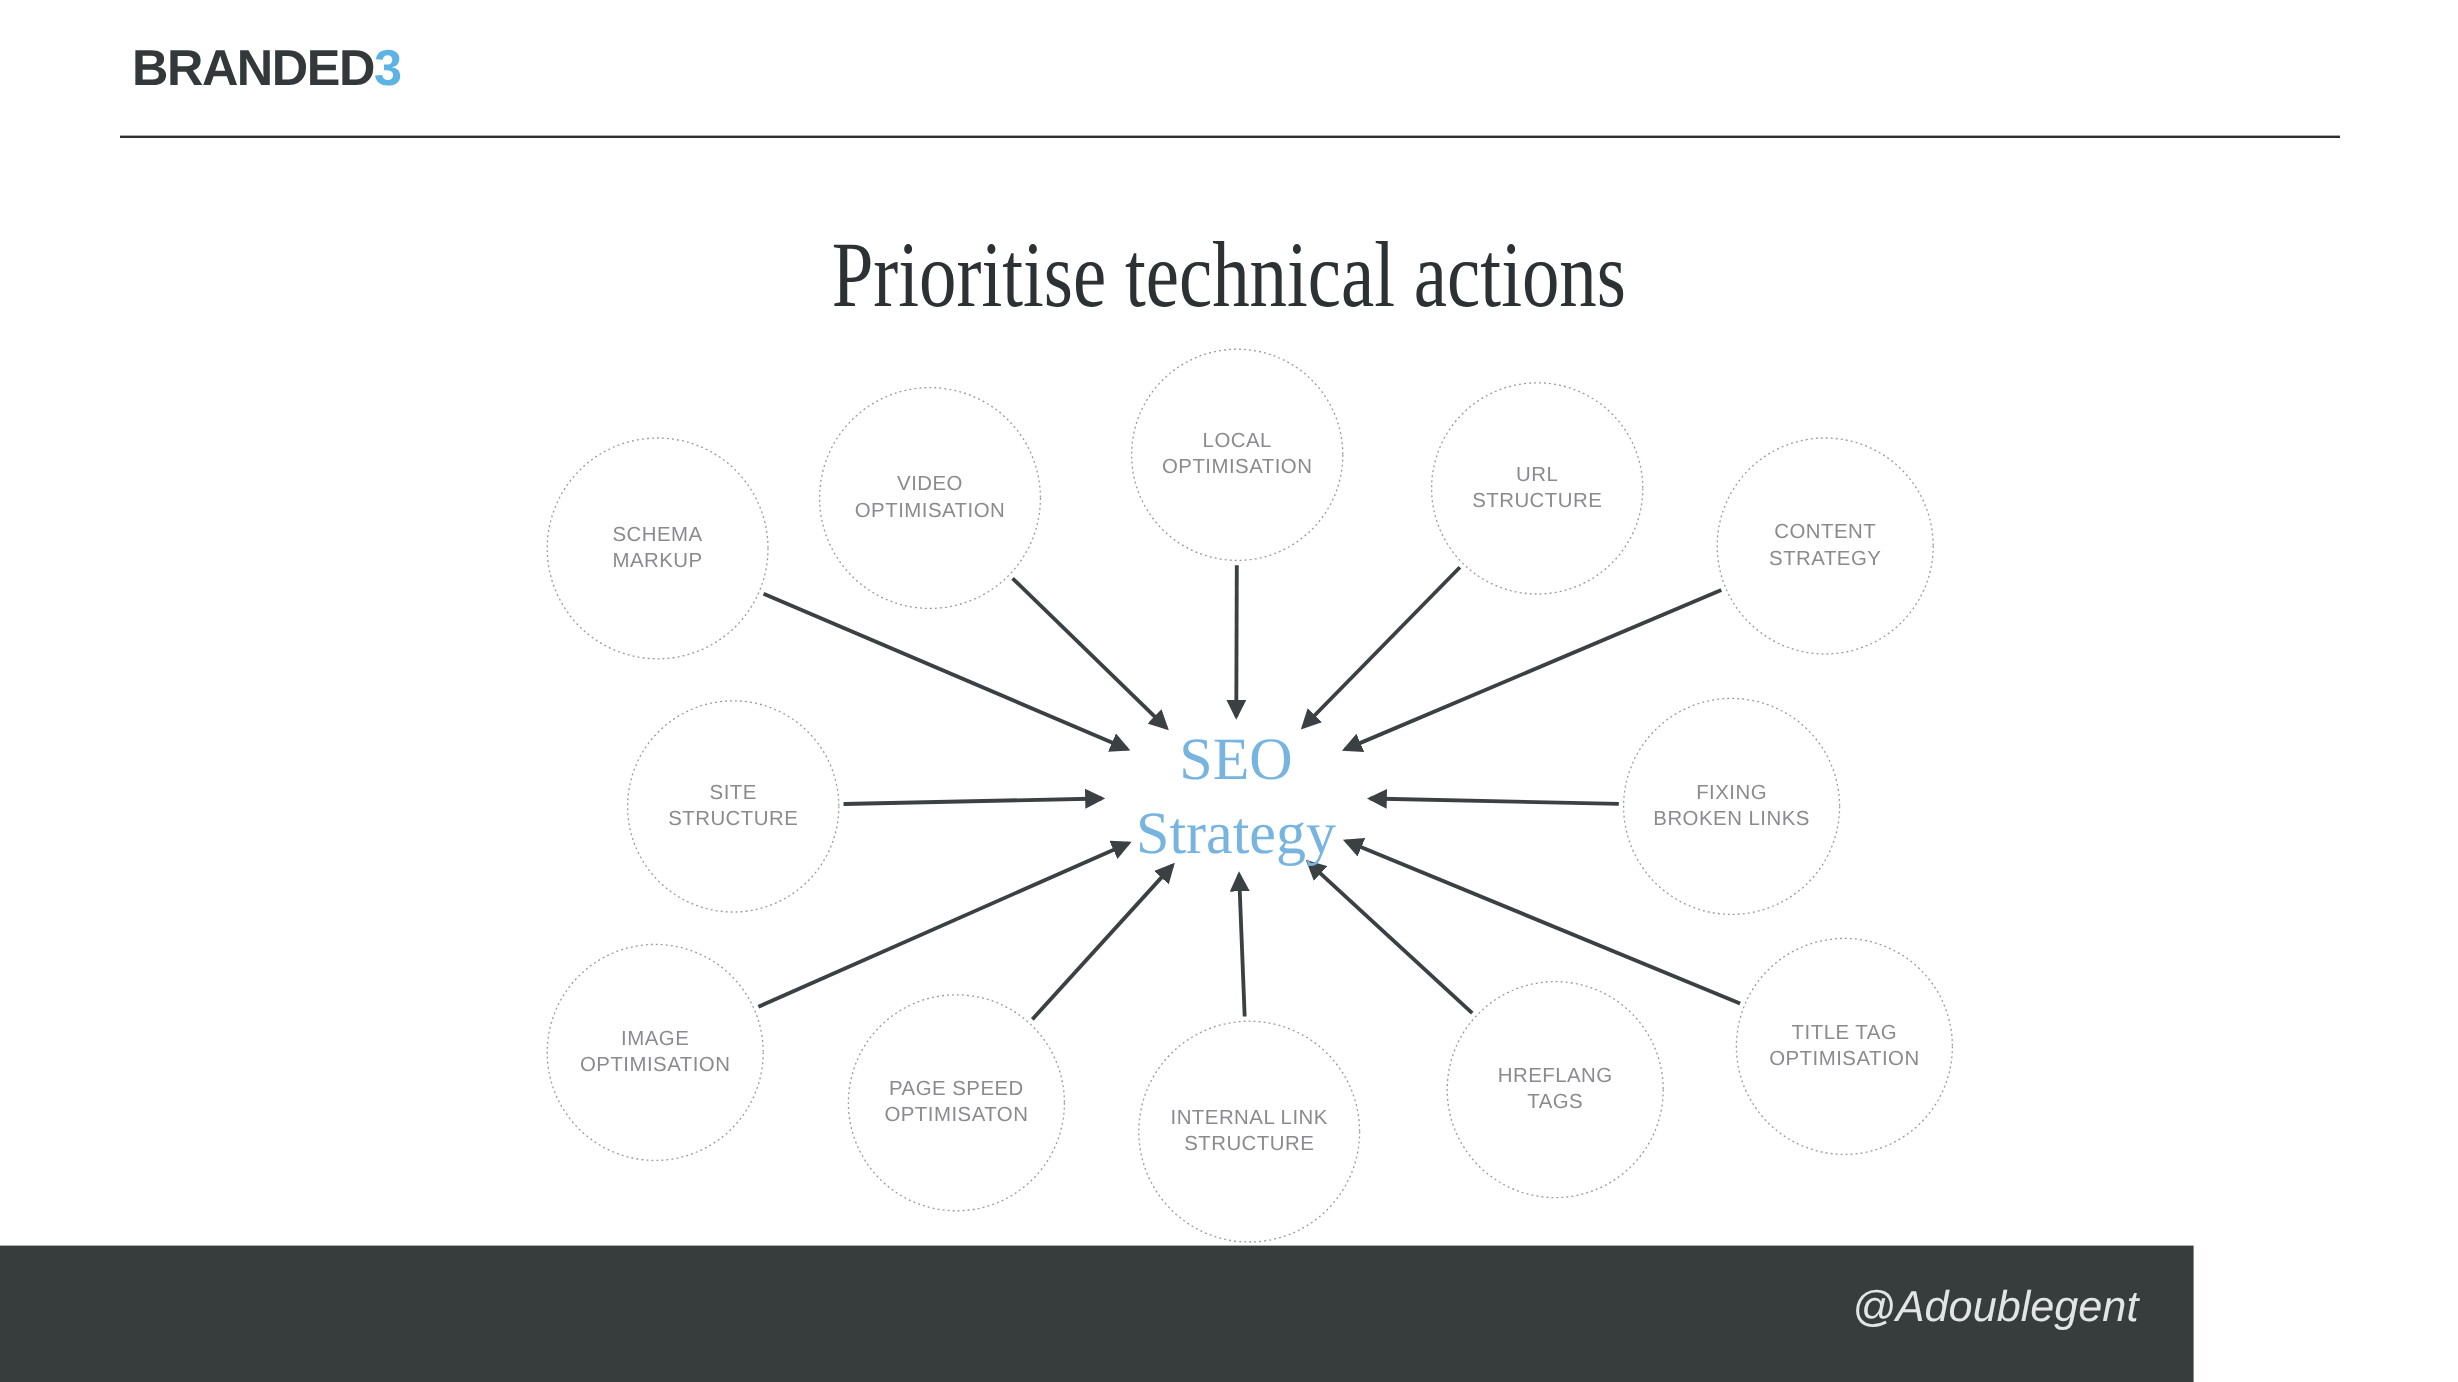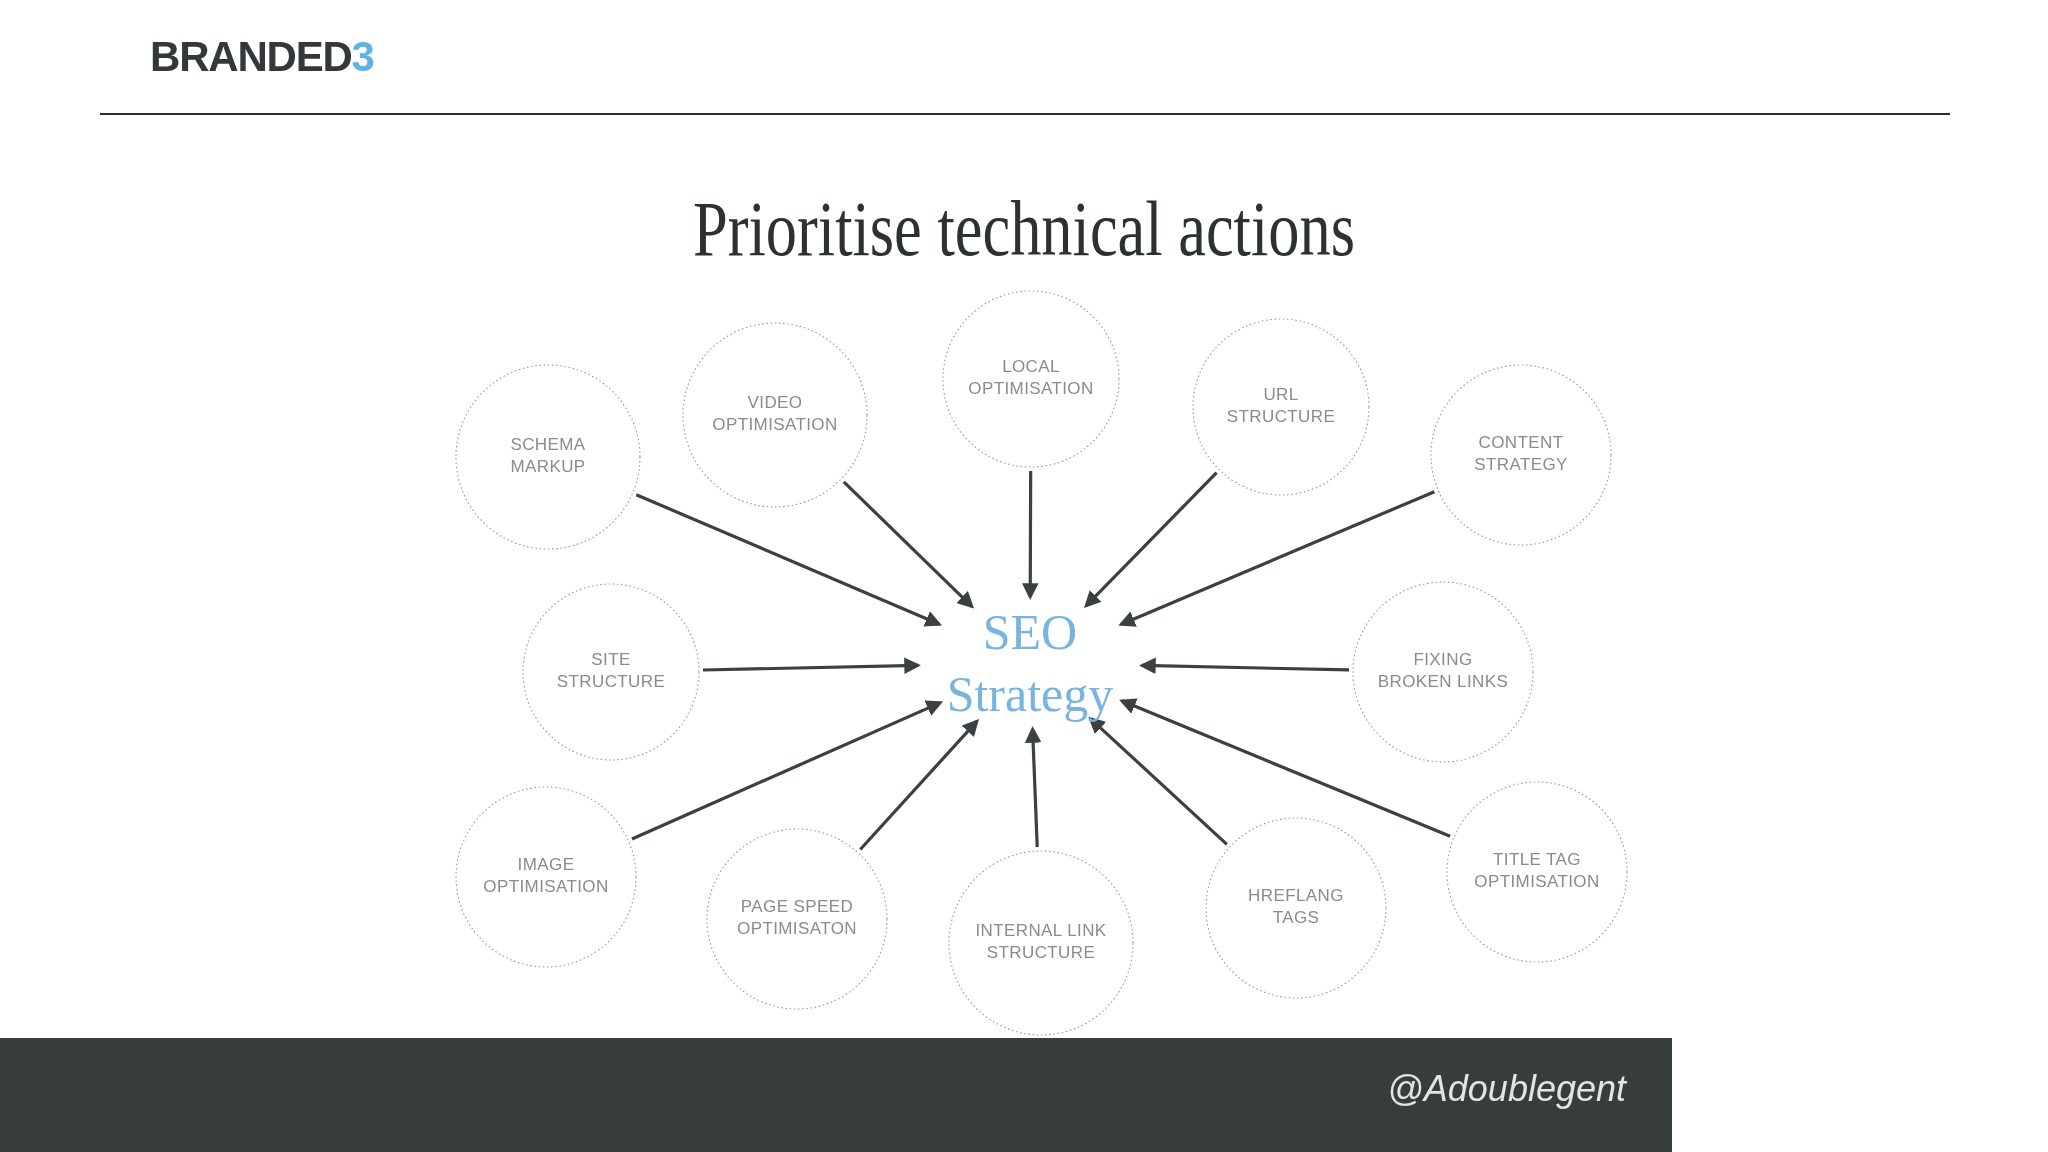--- a/index.html
+++ b/index.html
@@ -25,21 +25,20 @@
   #brand-logo {
     position: absolute;
     left: 110px;
     top: 36px;
     font-family: "Liberation Sans", sans-serif;
     font-weight: bold;
     font-size: 42px;
     letter-spacing: -1.2px;
     line-height: 1;
     white-space: nowrap;
-    margin-left: 40px;
   }
   #brand-logo .word { color: #33383a; }
   #brand-logo .num  { color: #5cb3e4; }
 
   #header-rule {
     position: absolute;
     left: 100px;
     top: 113px;
     width: 1850px;
     height: 2px;
@@ -99,21 +98,21 @@
     font-size: 50px;
     fill: #77b4e0;
     text-anchor: middle;
   }
 
   
   #footer-bar {
     position: absolute;
     left: 0;
     top: 1038px;
-    width: 1672px;
+    width: 1828px;
     height: 114px;
     background: #373c3d;
   }
   #footer-handle {
     position: absolute;
     right: 46px;
     top: 30px;
     font-family: "Liberation Sans", sans-serif;
     font-style: italic;
     font-weight: 300;

